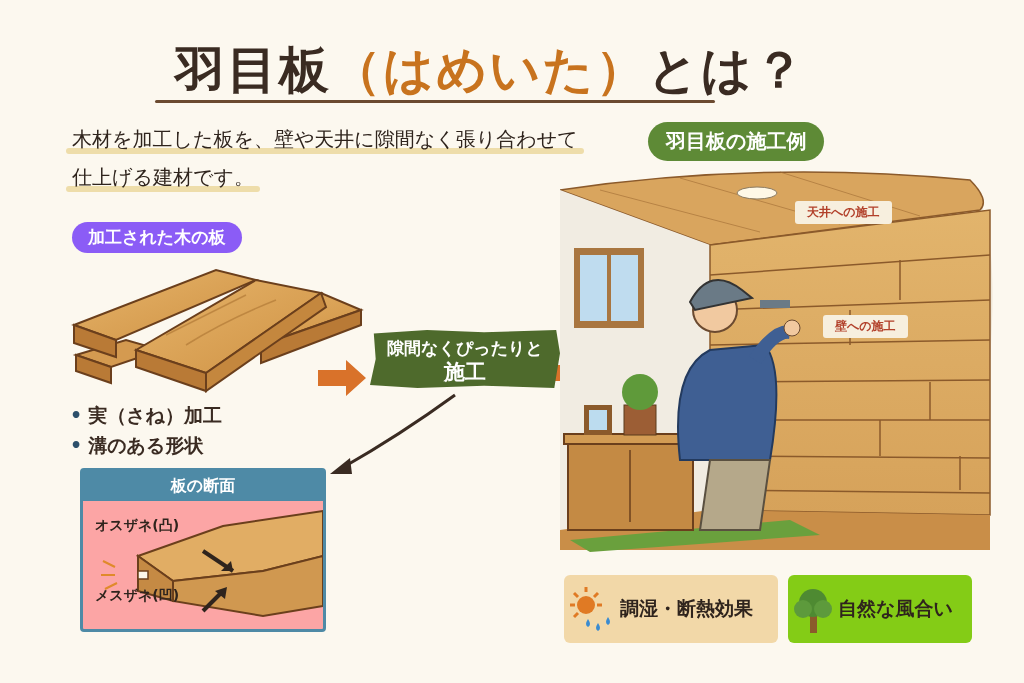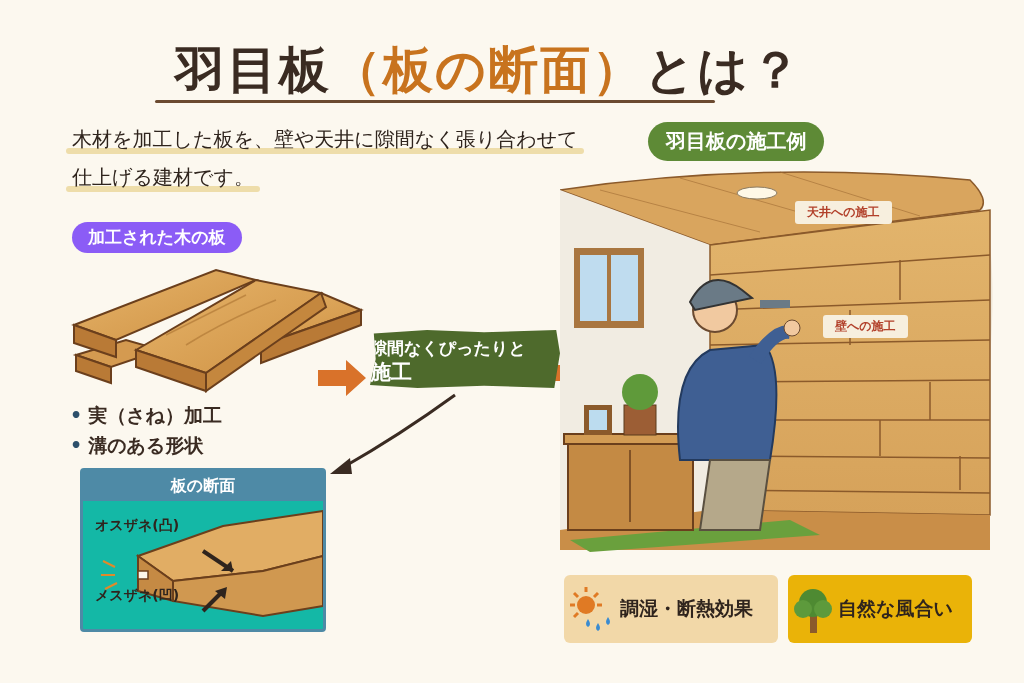--- a/index.html
+++ b/index.html
@@ -32,49 +32,49 @@
   .pill-green {
     left:648px; top:122px; padding:6px 18px; background:#5e8a36; color:#fff;
     border-radius:20px; font-size:20px; font-weight:bold;
   }
   
   .bullets { left:70px; top:400px; font-size:19px; font-weight:bold; line-height:30px; }
   .bullets .b::before { content:"•"; color:#2c4f6a; margin-right:6px; }
   
   .xs-box {
     left:80px; top:468px; width:240px; height:158px; border:3px solid #4e8aa6;
-    background:#14b8a6; border-radius:4px;
+    background:#fca5a5; border-radius:4px;
   }
   .xs-head {
     position:absolute; left:0; top:0; right:0; height:30px; background:#4e8aa6; color:#fff;
     font-size:16px; font-weight:bold; text-align:center; line-height:30px;
   }
   .xs-label { position:absolute; font-size:14px; font-weight:bold; color:#2f241d; white-space:nowrap; }
   
   .banner {
     left:370px; top:330px; width:190px; padding:6px 0 4px; background:#4e6a2c; color:#fff;
-    text-align:left; font-size:17px; font-weight:bold; line-height:24px;
+    text-align:center; font-size:17px; font-weight:bold; line-height:24px;
     clip-path: polygon(2% 6%, 30% 0, 60% 4%, 98% 0, 100% 40%, 97% 100%, 60% 96%, 25% 100%, 0 95%, 3% 50%);
   }
   .banner .big { font-size:21px; }
   
   .scene-label {
     position:absolute; padding:3px 12px; background:#f7efde; color:#b2402a;
     font-size:12px; font-weight:bold; border-radius:3px;
   }
   .feature {
     position:absolute; top:575px; height:68px; border-radius:6px; display:flex; align-items:center;
     font-size:19px; font-weight:bold; color:#2f241d;
   }
 </style>
 </head>
 <body>
 
 <div class="abs title">
-  <span>羽目板</span><span class="kana">（板の断面）</span><span>とは？</span>
+  <span>羽目板</span><span class="kana">（はめいた）</span><span>とは？</span>
 </div>
 <div class="abs title-rule"></div>
 
 <div class="abs intro">
   <span class="line">木材を加工した板を、壁や天井に隙間なく張り合わせて</span>
   <span class="line" style="display:inline-block">仕上げる建材です。</span>
 </div>
 
 <div class="abs pill-blue">加工された木の板</div>
 
@@ -215,21 +215,21 @@
       <line x1="10" y1="12" x2="14" y2="16"></line>
         <line x1="34" y1="12" x2="30" y2="16"></line>
         <line x1="10" y1="36" x2="14" y2="32"></line>
     </g>
     <path d="M24,38 q-4,6 0,8 q4,-2 0,-8z" fill="#3a8bd0"></path>
     <path d="M34,42 q-4,6 0,8 q4,-2 0,-8z" fill="#3a8bd0"></path>
     <path d="M44,36 q-4,6 0,8 q4,-2 0,-8z" fill="#3a8bd0"></path>
   </svg>
   <span>調湿・断熱効果</span>
 </div>
-<div class="feature" style="left:788px;width:184px;background:#eab308">
+<div class="feature" style="left:788px;width:184px;background:#84cc16">
   <svg width="50" height="56" viewBox="0 0 50 56">
     <rect x="22" y="32" width="7" height="20" fill="#8b5a2b"></rect>
     <circle cx="25" cy="22" r="14" fill="#4e8a32"></circle>
     <circle cx="15" cy="28" r="9" fill="#5d9a3c"></circle>
     <circle cx="35" cy="28" r="9" fill="#5d9a3c"></circle>
   </svg>
   <span>自然な風合い</span>
 </div>
 
 </body></html>

